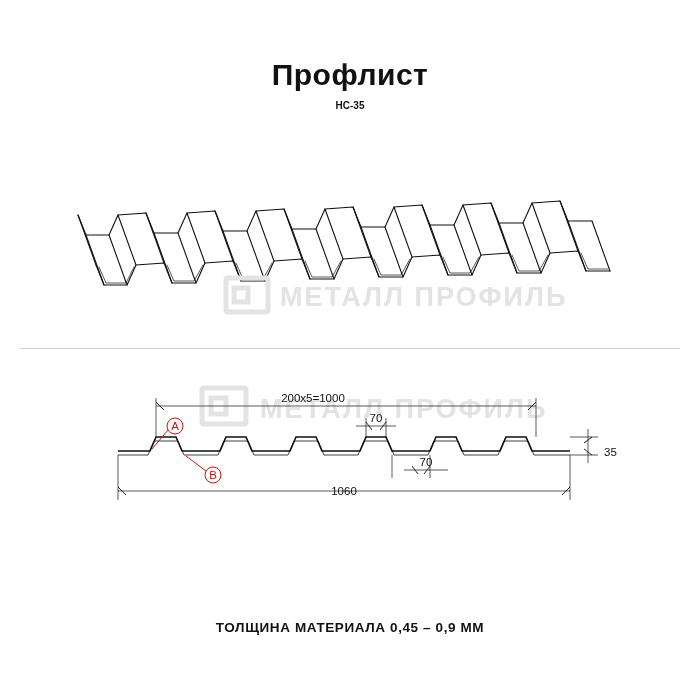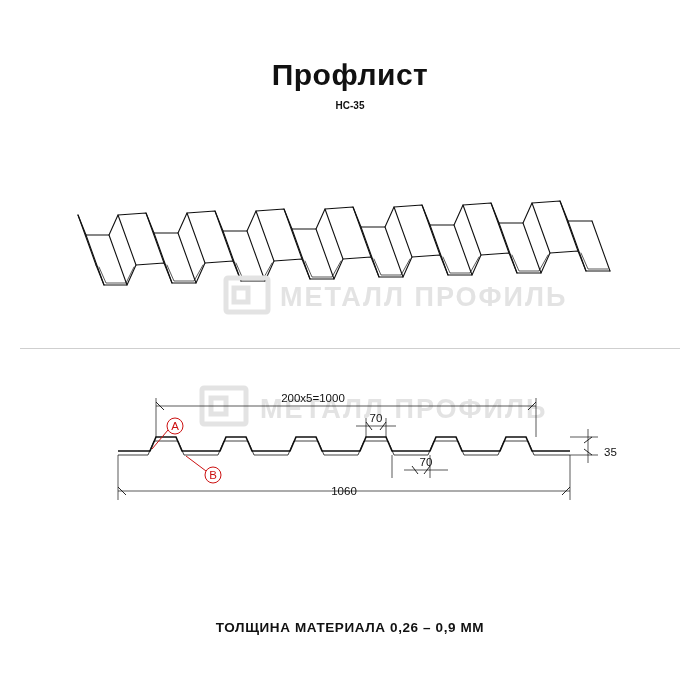--- a/index.html
+++ b/index.html
@@ -229,15 +229,15 @@
     <text class="dim-text" x="313" y="402" text-anchor="middle">200x5=1000</text>
     <text class="dim-text" x="376" y="422" text-anchor="middle">70</text>
     <text class="dim-text" x="426" y="466" text-anchor="middle">70</text>
     <text class="dim-text" x="344" y="495" text-anchor="middle">1060</text>
     <text class="dim-text" x="604" y="456" text-anchor="start">35</text>
 
     <text class="callout-text" x="175" y="430" text-anchor="middle">A</text>
     <text class="callout-text" x="213" y="479" text-anchor="middle">B</text>
   </svg>
 
-  <div class="footer-note">ТОЛЩИНА МАТЕРИАЛА 0,26 – 0,9 ММ</div>
+  <div class="footer-note">ТОЛЩИНА МАТЕРИАЛА 0,45 – 0,9 ММ</div>
 
 </div>
 
 </body></html>

